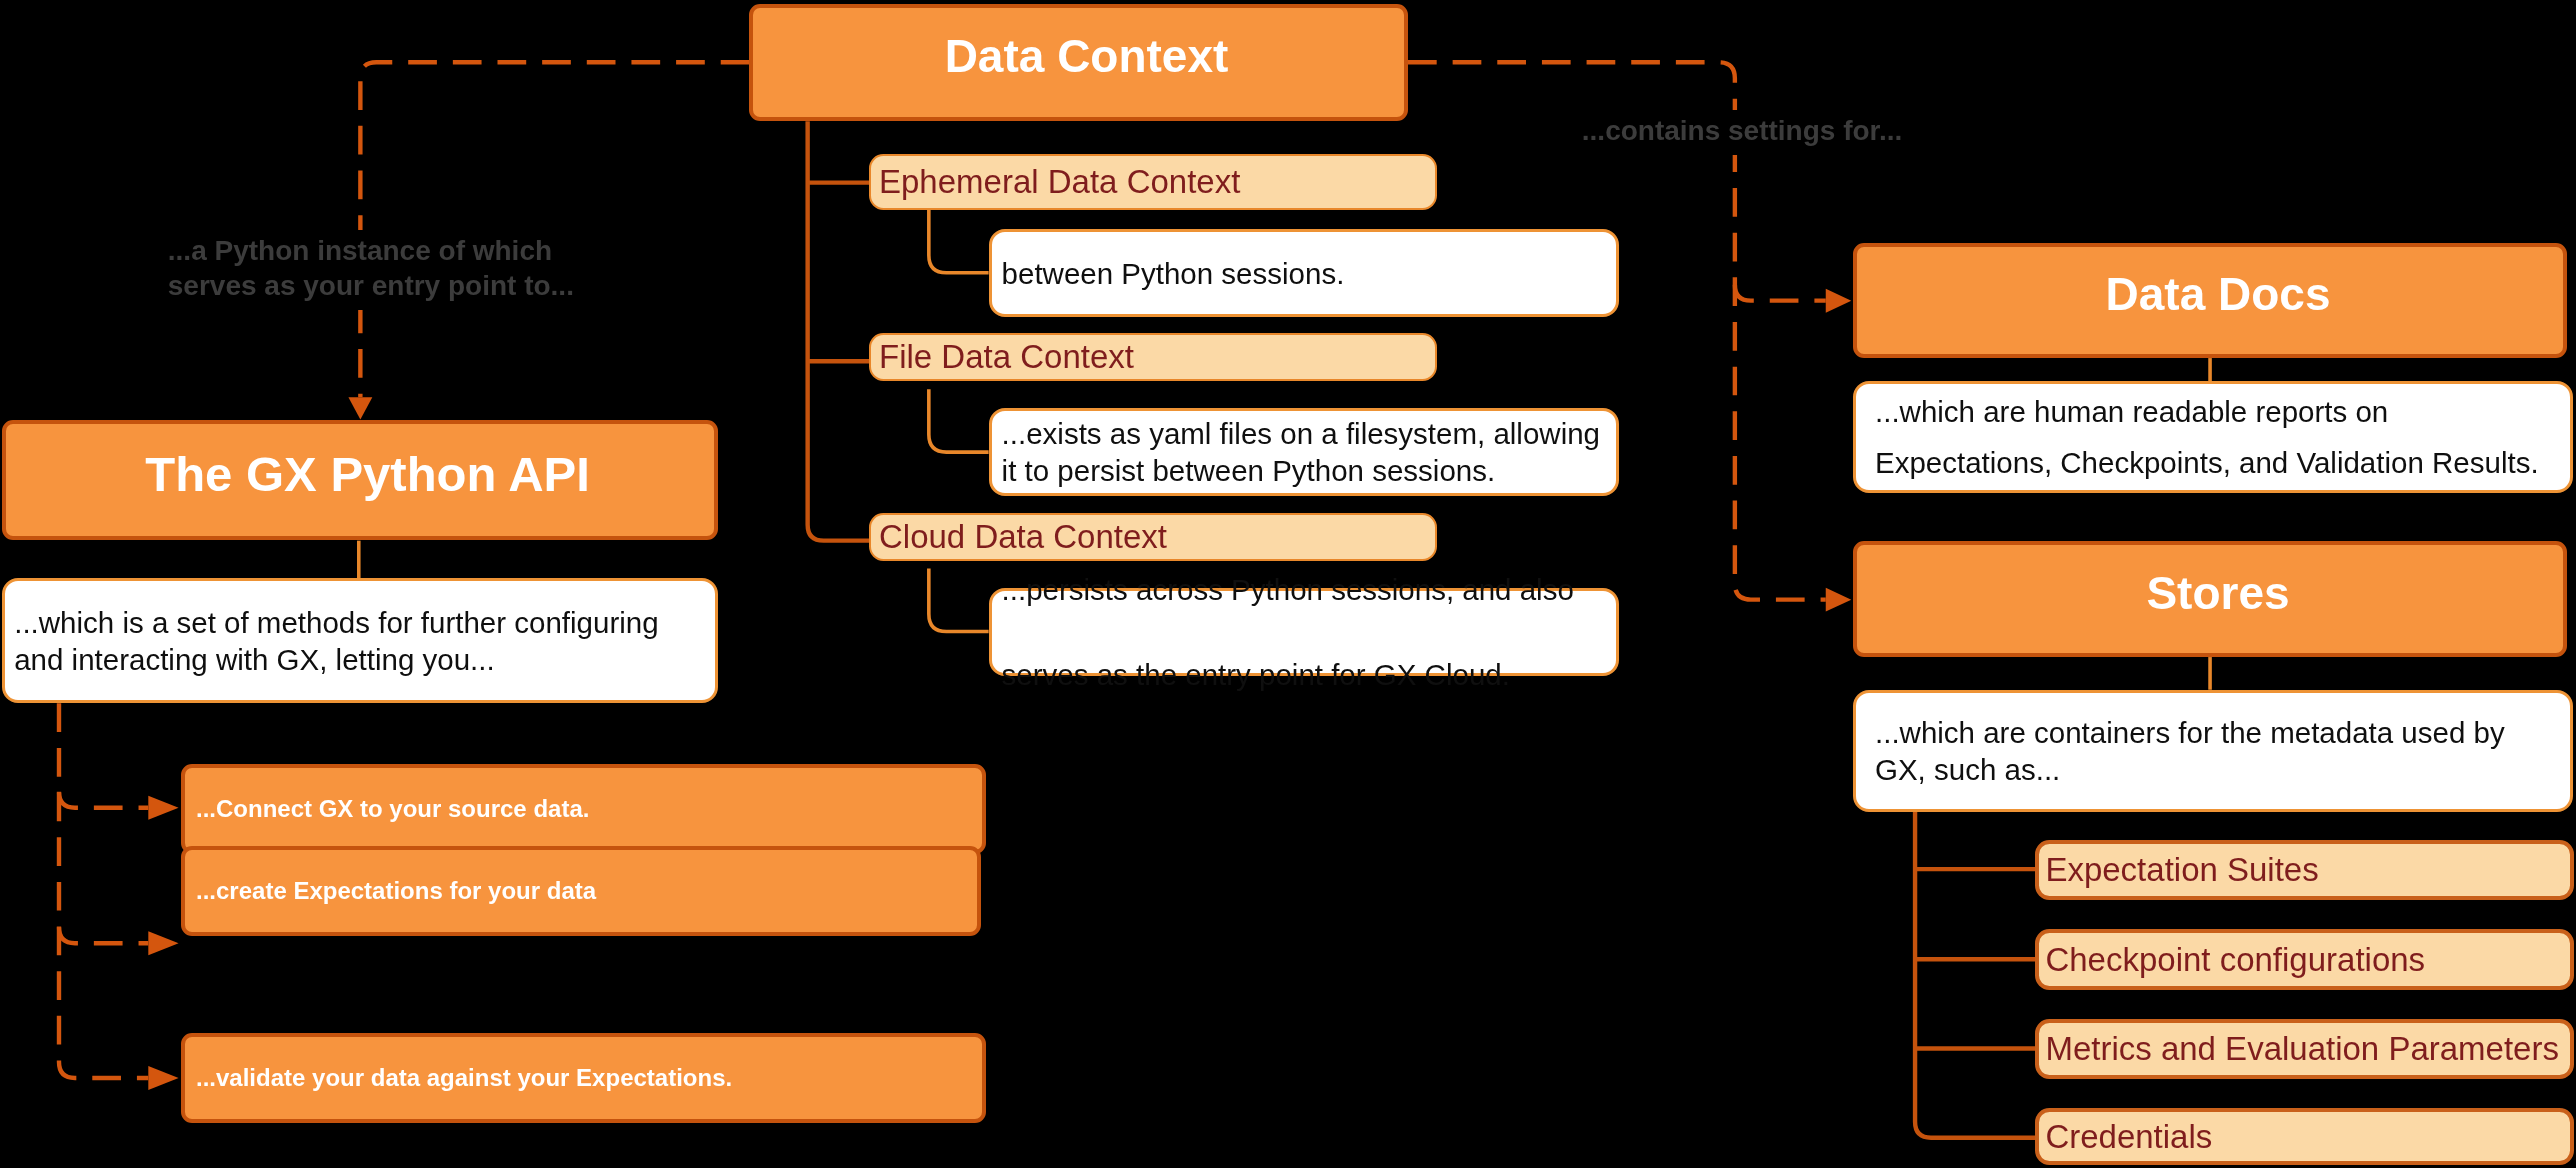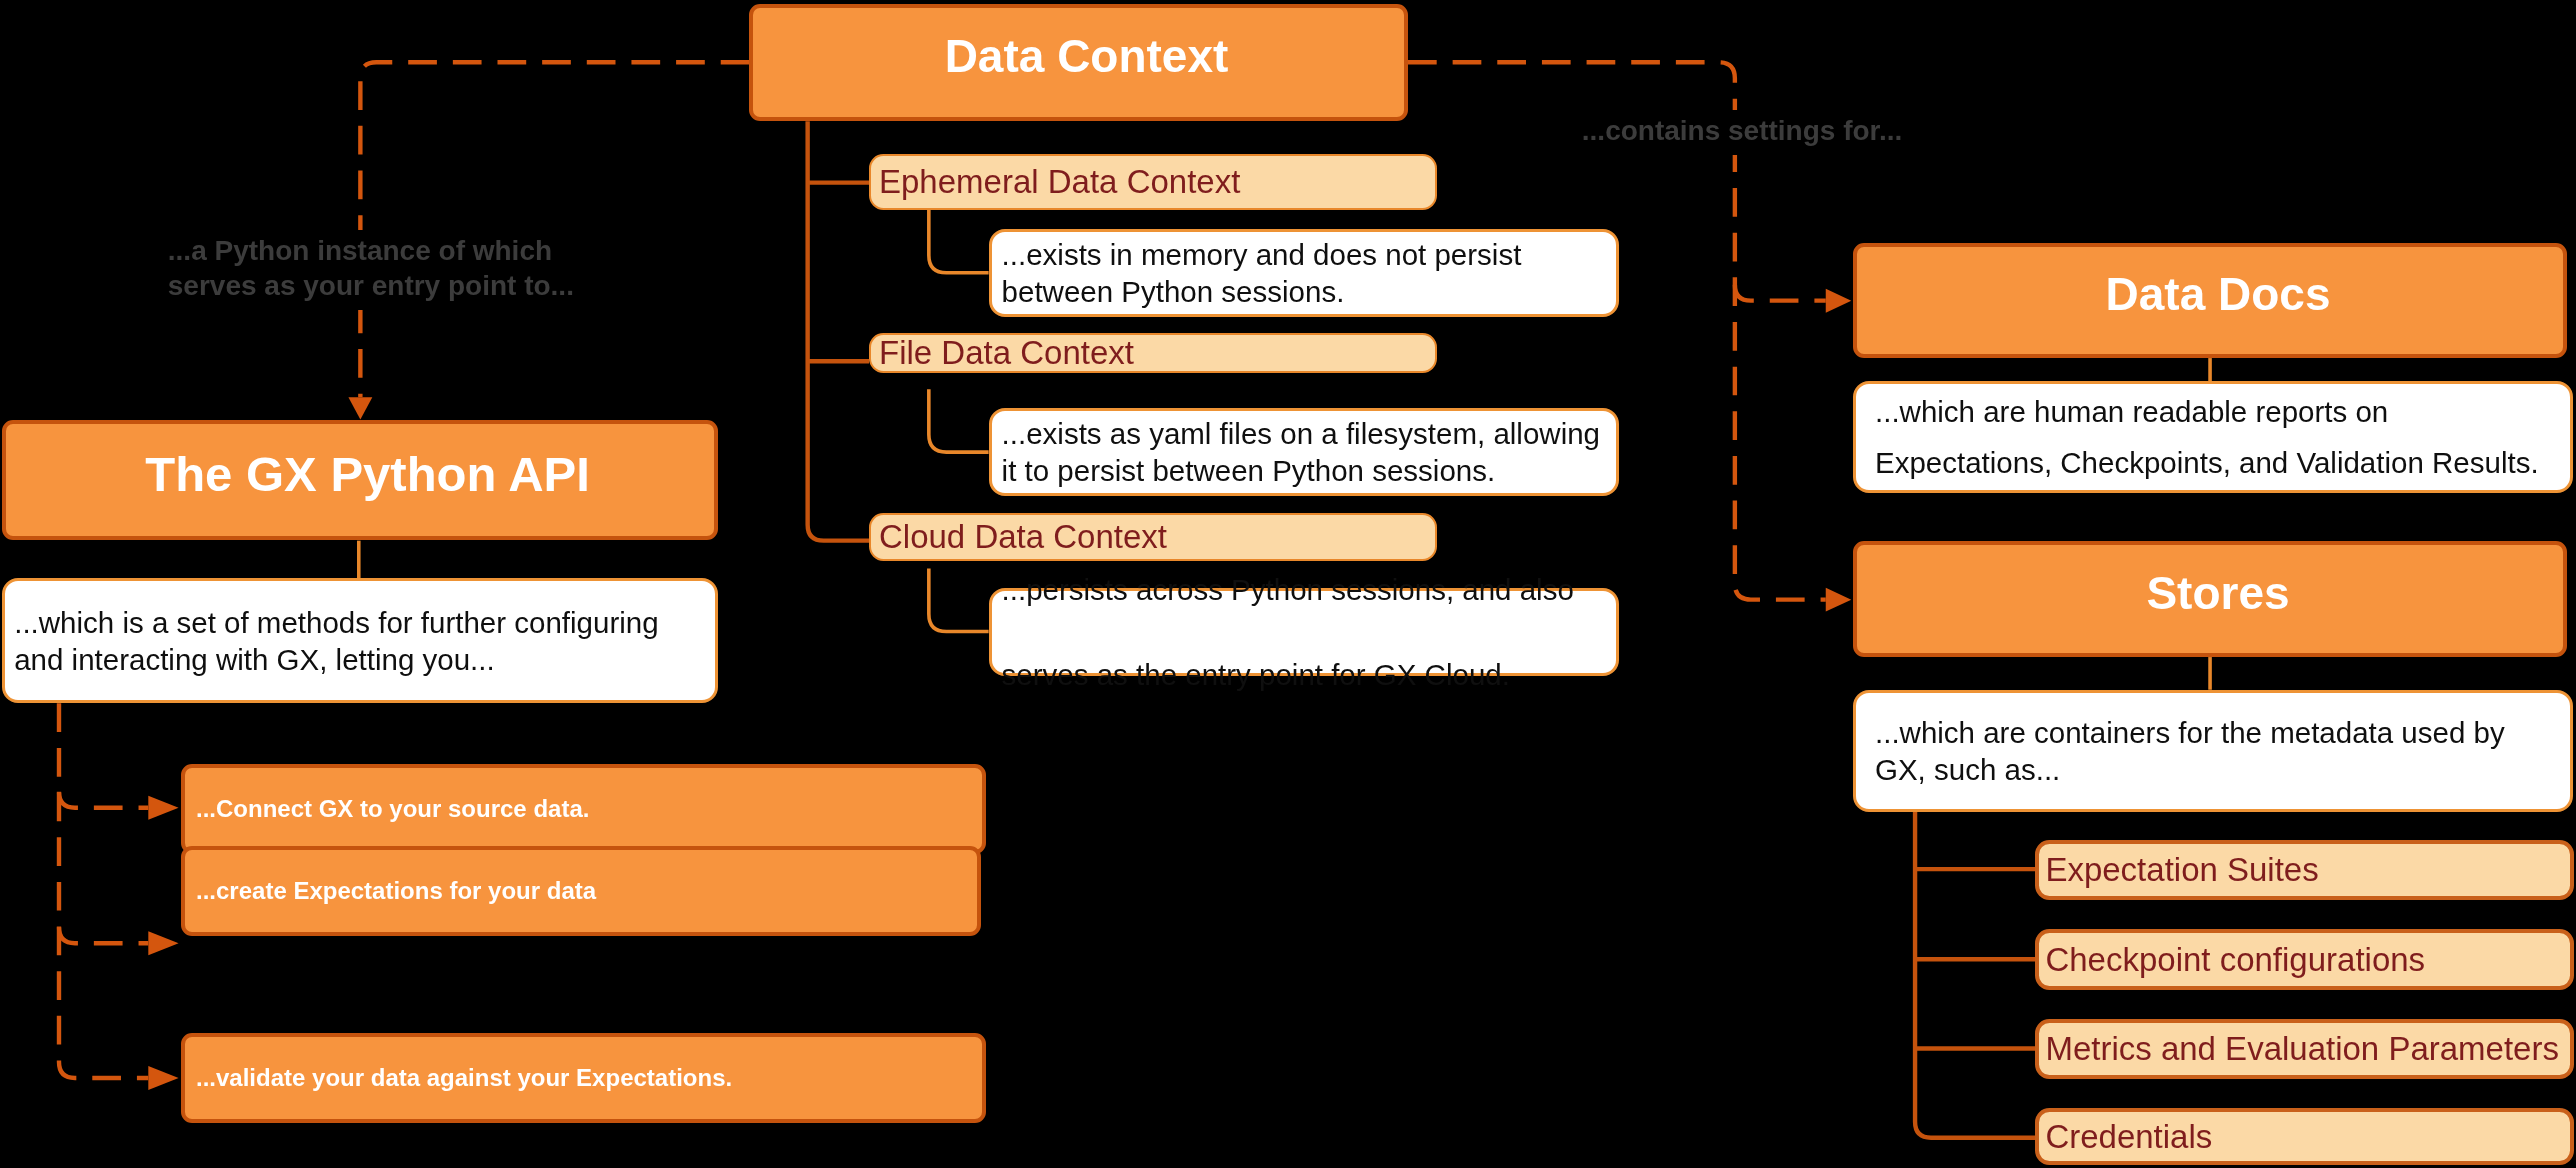--- a/index.html
+++ b/index.html
@@ -31,21 +31,21 @@
   .white{
     background:#FFFFFF;border:3.2px solid #EE9335;border-radius:16px;
     color:#0F0F0F;font-size:29.5px;line-height:37px;
     flex-direction:column;align-items:flex-start;justify-content:center;padding-left:9.6px;
   }
   .white span{display:block;}
 
   #n-data-context{left:749px;top:4px;width:659px;height:117px;}
   #n-ephemeral{left:869px;top:154px;width:568px;height:56px;}
   #w-ephemeral{left:989px;top:229px;width:630px;height:88px;}
-  #n-file{left:869px;top:333px;width:568px;height:40px;}
+  #n-file{left:869px;top:333px;width:568px;height:48px;}
   #w-file{left:989px;top:408px;width:630px;height:88px;}
   #n-cloud{left:869px;top:513px;width:568px;height:48px;}
   #w-cloud{left:989px;top:588px;width:630px;height:88px;gap:48px;}
   #n-gx{left:1.6px;top:420px;width:716px;height:120px;font-size:49px;}
   #w-gx{left:1.6px;top:578px;width:716px;height:125px;}
   #a-connect{left:181px;top:764px;width:805px;height:90px;}
   #a-create{left:181px;top:846px;width:800px;height:90px;}
   #a-validate{left:181px;top:1033px;width:805px;height:90px;}
   #n-docs{left:1853px;top:243px;width:714px;height:115px;}
   #w-docs{left:1853px;top:381px;width:720px;height:112px;padding-left:19px;gap:14px;}
@@ -114,21 +114,20 @@
   </div>
 
   <div class="node big" id="n-data-context">
     <span>Data Context</span>
   </div>
 
   <div class="node peach" id="n-ephemeral">
     <span>Ephemeral Data Context</span>
   </div>
   <div class="node white" id="w-ephemeral">
-    <span>...exists in memory and does not persist</span>
     <span>between Python sessions.</span>
   </div>
 
   <div class="node peach" id="n-file">
     <span>File Data Context</span>
   </div>
   <div class="node white" id="w-file">
     <span>...exists as yaml files on a filesystem, allowing</span>
     <span>it to persist between Python sessions.</span>
   </div>

